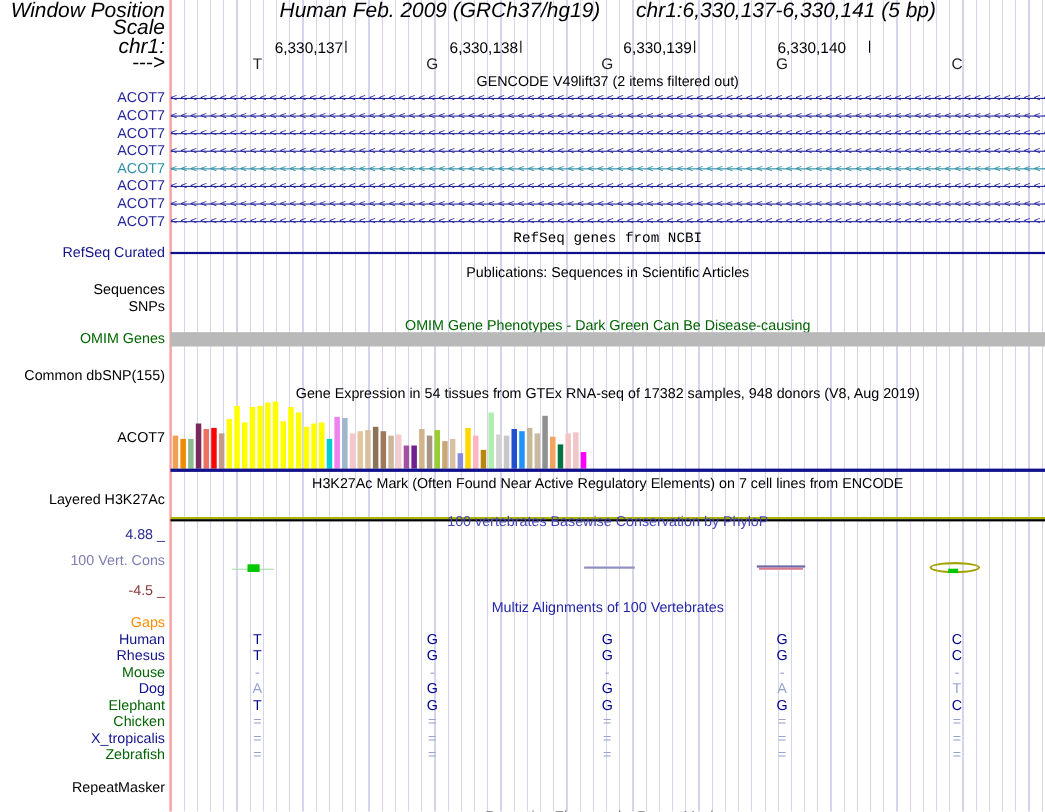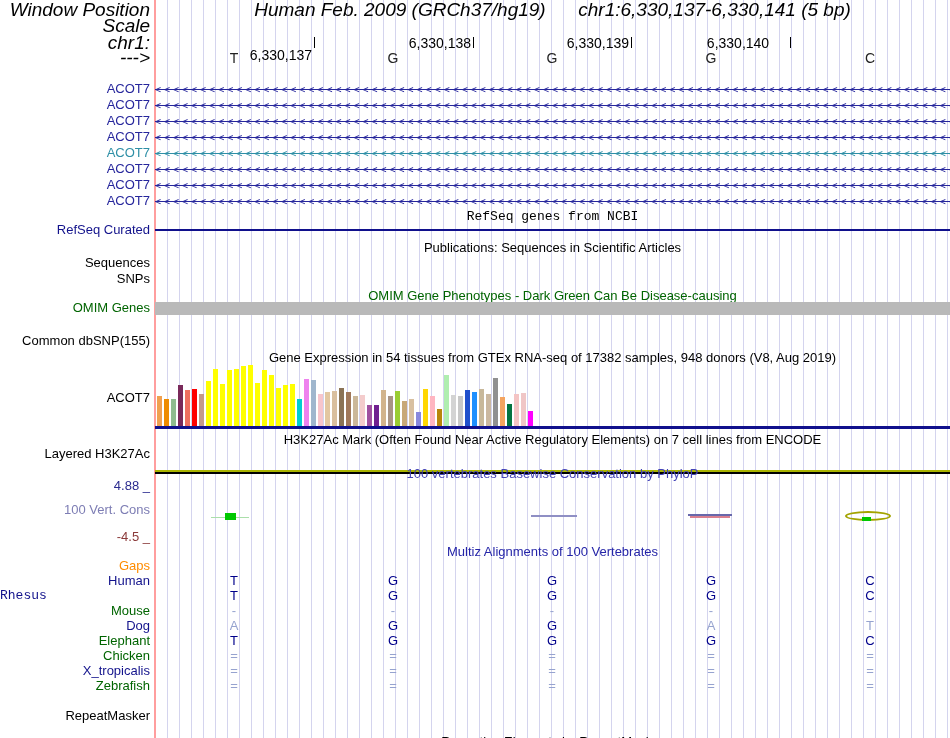--- a/index.html
+++ b/index.html
@@ -33,38 +33,39 @@
   <div class="abs lbl lbl14" style="top:50px;">---&gt;</div>
 
   <div class="abs title lbl14" style="top:2px;">
     <span>Human Feb. 2009 (GRCh37/hg19)</span>
     <span style="display:inline-block;width:22px;"></span>
     <span>chr1:6,330,137-6,330,141 (5 bp)</span>
   </div>
 
 
   <div class="abs" style="left:155px;top:35px;width:795px;height:15px;">
-      <div style="left: 57px; top: 0px; width: 100px; text-align: right; font-size: 14px; position: absolute; margin-top: 12px;">6,330,137</div>
+      <div style="left: 57px; top: 0px; width: 100px; text-align: right; font-size: 14px; position: absolute;">6,330,137</div>
       <div style="left: 159px; top: 2px; width: 1px; height: 11px; background: rgb(0, 0, 0); position: absolute;"></div>
       <div style="left: 216px; top: 0px; width: 100px; text-align: right; font-size: 14px; position: absolute;">6,330,138</div>
       <div style="left: 318px; top: 2px; width: 1px; height: 11px; background: rgb(0, 0, 0); position: absolute;"></div>
       <div style="left: 374px; top: 0px; width: 100px; text-align: right; font-size: 14px; position: absolute;">6,330,139</div>
       <div style="left: 476px; top: 2px; width: 1px; height: 11px; background: rgb(0, 0, 0); position: absolute;"></div>
       <div style="left: 533px; top: 0px; width: 100px; text-align: center; font-size: 14px; position: absolute;">6,330,140</div>
       <div style="left: 635px; top: 2px; width: 1px; height: 11px; background: rgb(0, 0, 0); position: absolute;"></div>
     </div>
 
   <div class="abs" style="left:155px;top:50px;width:795px;height:15px;">
       <div style="left: 67px; top: 0px; width: 24px; text-align: center; font-size: 14px; color: rgb(34, 34, 34); position: absolute;">T</div>
       <div style="left: 226px; top: 0px; width: 24px; text-align: center; font-size: 14px; color: rgb(34, 34, 34); position: absolute;">G</div>
       <div style="left: 385px; top: 0px; width: 24px; text-align: center; font-size: 14px; color: rgb(34, 34, 34); position: absolute;">G</div>
       <div style="left: 544px; top: 0px; width: 24px; text-align: center; font-size: 14px; color: rgb(34, 34, 34); position: absolute;">G</div>
       <div style="left: 703px; top: 0px; width: 24px; text-align: center; font-size: 14px; color: rgb(34, 34, 34); position: absolute;">C</div>
     </div>
 
+  <div class="abs title" style="top:66px;">GENCODE V49lift37 (2 items filtered out)</div>
   <div></div>
 
   <div class="abs title" style="top:209px;font-family:Liberation Mono, monospace;">RefSeq genes from NCBI</div>
   <div class="abs lbl" style="top:222px;color:var(--navy);">RefSeq Curated</div>
   <div class="abs hline" style="top:229px;height:2px;background:var(--baseline_navy);"></div>
 
   <div class="abs title" style="top:240px;">Publications: Sequences in Scientific Articles</div>
   <div class="abs lbl" style="top:255px;">Sequences</div>
   <div class="abs lbl" style="top:271px;">SNPs</div>
 
@@ -201,21 +202,21 @@
     <div style="left: 0px; top: 558px; width: 150px; text-align: right; line-height: 15px; color: rgb(255, 140, 0); position: absolute;">Gaps</div>
     <div style="left: 155px; top: 558px; width: 795px; height: 15px; position: absolute;"></div>
     <div style="left: 0px; top: 573px; width: 150px; text-align: right; line-height: 15px; color: rgb(19, 19, 140); position: absolute;">Human</div>
     <div style="left: 155px; top: 573px; width: 795px; height: 15px; position: absolute;">
       <div style="left: 67px; top: 0px; width: 24px; text-align: center; line-height: 15px; color: rgb(0, 0, 139); position: absolute;">T</div>
       <div style="left: 226px; top: 0px; width: 24px; text-align: center; line-height: 15px; color: rgb(0, 0, 139); position: absolute;">G</div>
       <div style="left: 385px; top: 0px; width: 24px; text-align: center; line-height: 15px; color: rgb(0, 0, 139); position: absolute;">G</div>
       <div style="left: 544px; top: 0px; width: 24px; text-align: center; line-height: 15px; color: rgb(0, 0, 139); position: absolute;">G</div>
       <div style="left: 703px; top: 0px; width: 24px; text-align: center; line-height: 15px; color: rgb(0, 0, 139); position: absolute;">C</div>
     </div>
-    <div style="left: 0px; top: 588px; width: 150px; text-align: left; line-height: 15px; color: rgb(19, 19, 140); position: absolute; font-family: Liberation Mono, monospace;">Rhesus</div>
+    <div style="left: 0px; top: 588px; width: 150px; text-align: right; line-height: 15px; color: rgb(19, 19, 140); position: absolute;">Rhesus</div>
     <div style="left: 155px; top: 588px; width: 795px; height: 15px; position: absolute;">
       <div style="left: 67px; top: 0px; width: 24px; text-align: center; line-height: 15px; color: rgb(0, 0, 139); position: absolute;">T</div>
       <div style="left: 226px; top: 0px; width: 24px; text-align: center; line-height: 15px; color: rgb(0, 0, 139); position: absolute;">G</div>
       <div style="left: 385px; top: 0px; width: 24px; text-align: center; line-height: 15px; color: rgb(0, 0, 139); position: absolute;">G</div>
       <div style="left: 544px; top: 0px; width: 24px; text-align: center; line-height: 15px; color: rgb(0, 0, 139); position: absolute;">G</div>
       <div style="left: 703px; top: 0px; width: 24px; text-align: center; line-height: 15px; color: rgb(0, 0, 139); position: absolute;">C</div>
     </div>
     <div style="left: 0px; top: 603px; width: 150px; text-align: right; line-height: 15px; color: rgb(0, 100, 0); position: absolute;">Mouse</div>
     <div style="left: 155px; top: 603px; width: 795px; height: 15px; position: absolute;">
       <div style="left: 67px; top: 0px; width: 24px; text-align: center; line-height: 15px; color: rgb(150, 163, 207); position: absolute;">-</div>

